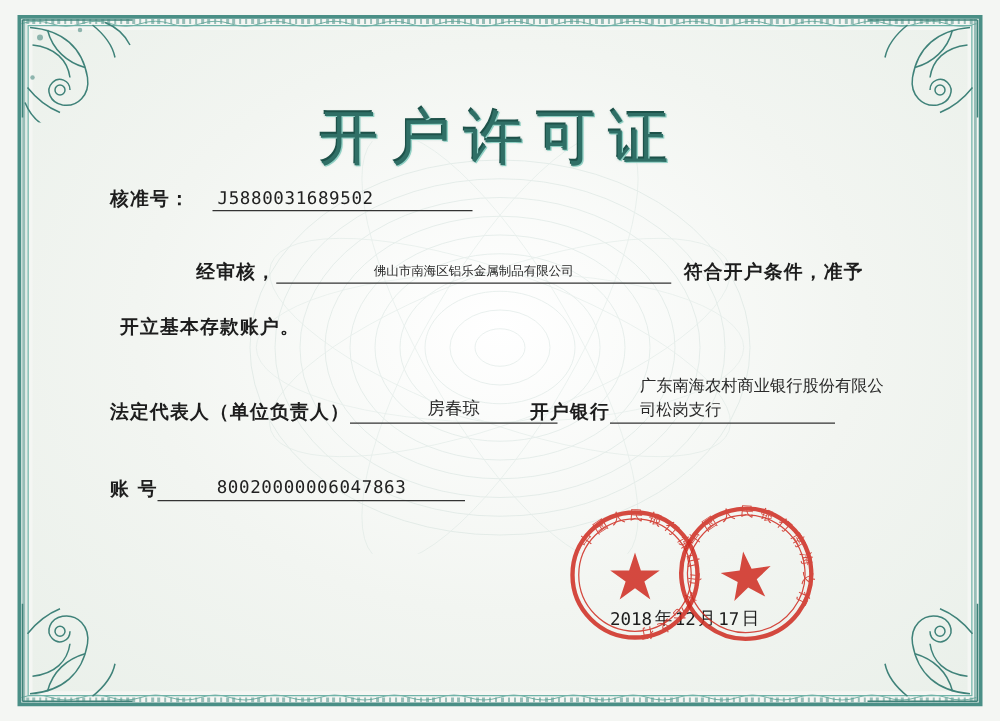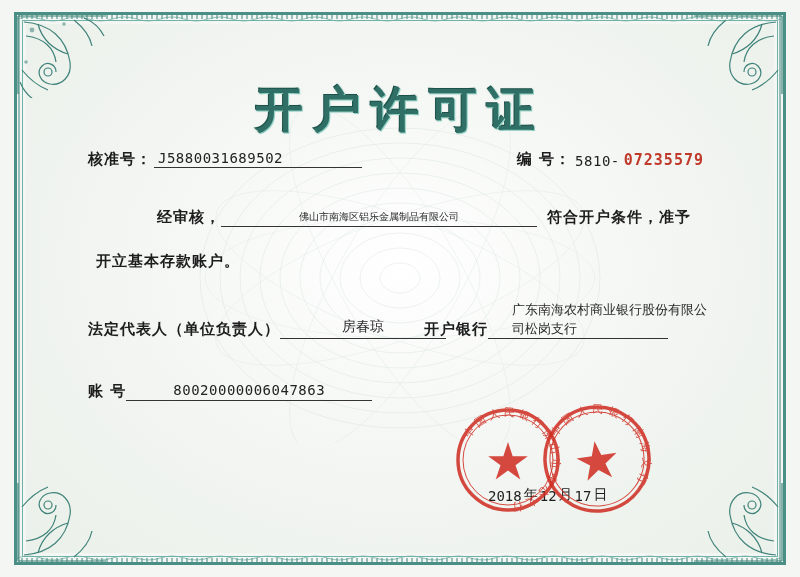--- a/index.html
+++ b/index.html
@@ -104,21 +104,21 @@
     left: 0; top: 0; right: 0; bottom: 0;
   }
 
   .title {
     position: absolute;
     top: 78px;
     left: 0;
     right: 0;
     text-align: center;
     font-family: "DejaVu Serif", serif;
-    font-weight: bold;
+    font-weight: normal;
     font-size: 48px;
     letter-spacing: 10px;
     color: #2f6f66;
     text-shadow:
       1px 1px 0 #8fd0c4,
       -1px -1px 0 #1d5149,
       0 0 2px rgba(47,111,102,0.5);
   }
 
   .row { position: absolute; }
@@ -159,21 +159,21 @@
     letter-spacing: 1px;
     font-weight: bold;
     white-space: nowrap;
   }
 
   .underline {
     border-bottom: 1px solid #333;
   }
 
   
-  #approval-row { top: 150px; left: 88px; display: flex; align-items: flex-start; gap: 2px; }
+  #approval-row { top: 150px; left: 88px; display: flex; align-items: flex-end; gap: 18px; }
   #approval-row .line { min-width: 200px; text-align: left; padding: 0 4px 1px 4px; }
 
   #serial-row { top: 150px; right: 96px; display: flex; align-items: flex-end; gap: 4px; }
 
   
   #stmt-row { top: 208px; left: 140px; right: 96px; display: flex; align-items: flex-end; margin-left: 17px; }
   #stmt-row .company {
     min-width: 300px;
     text-align: center;
     padding: 0 8px 2px 8px;
@@ -351,25 +351,20 @@
 
   <div class="content">
 
     <div class="title">开户许可证</div>
 
     <div class="row" id="approval-row">
       <span class="lbl">核准号：</span>
       <span class="val-print line underline">J5880031689502</span>
     </div>
 
-    <div class="row" id="serial-row">
-      <span class="lbl">编 号：</span>
-      <span class="val-print">5810-</span>
-      <span class="val-red">07235579</span>
-    </div>
 
     <div class="row" id="stmt-row">
       <span class="lbl">经审核，</span>
       <span class="company">佛山市南海区铝乐金属制品有限公司</span>
       <span class="lbl" id="stmt-tail">符合开户条件，准予</span>
     </div>
     <div class="row lbl" id="stmt-row2">开立基本存款账户。</div>
 
     <div class="row" id="rep-row">
       <span class="lbl">法定代表人（单位负责人）</span>

